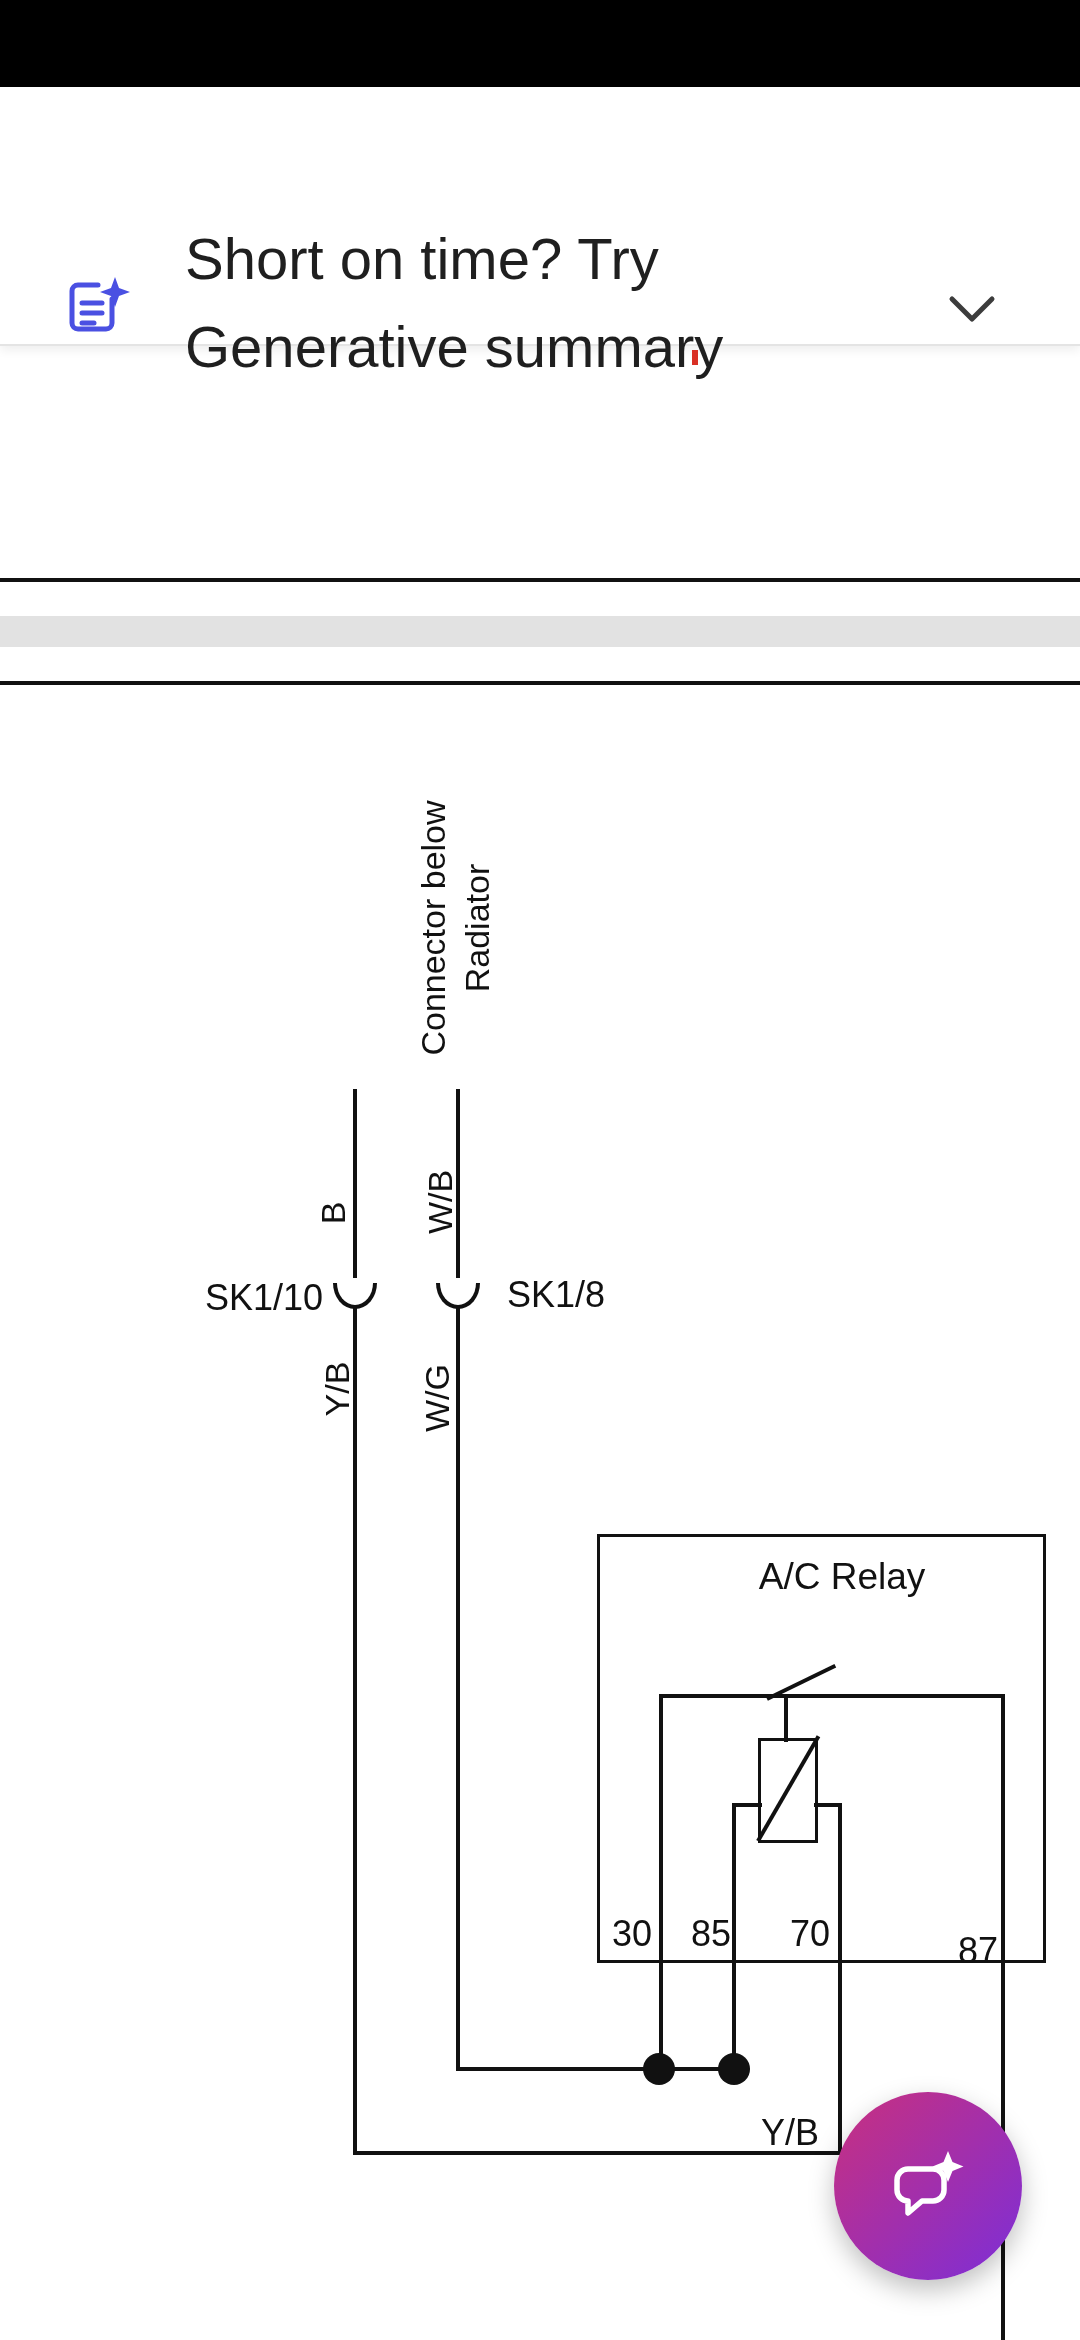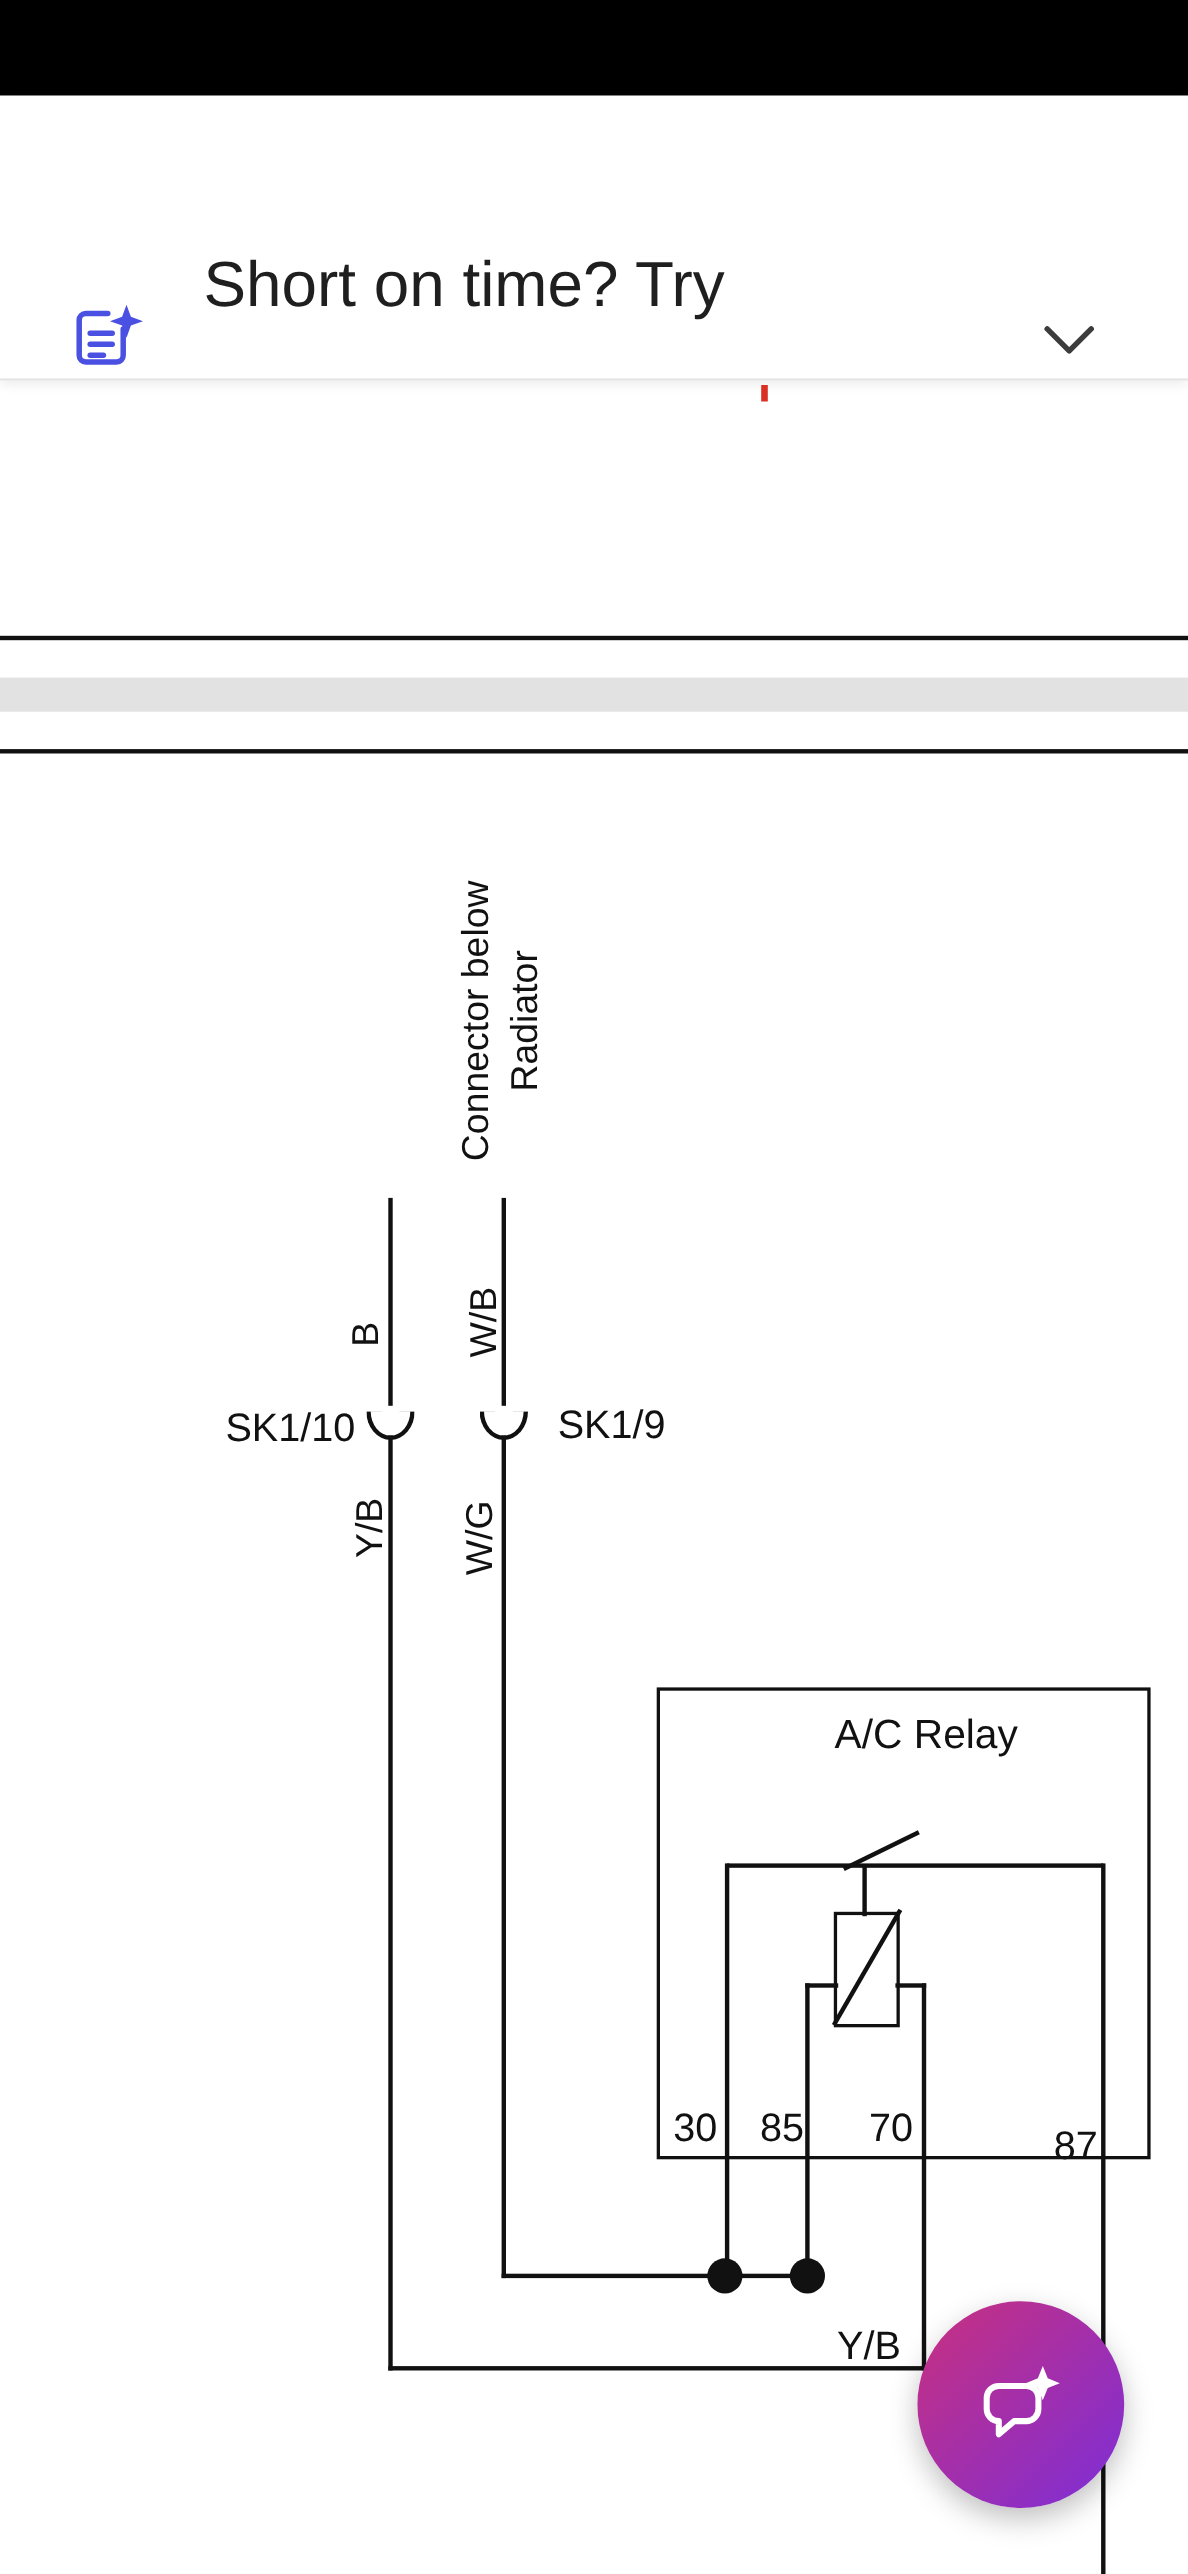--- a/index.html
+++ b/index.html
@@ -65,20 +65,21 @@
           <path d="M50 26 v24 a6 6 0 0 1 -6 6 H16 a6 6 0 0 1 -6 -6 V18 a6 6 0 0 1 6 -6 h20"></path>
           <path d="M20 30 h20"></path>
           <path d="M20 40 h20"></path>
           <path d="M20 50 h12"></path>
         </g>
         <path d="M53 4 l4 11 11 4 -11 4 -4 11 -4 -11 -11 -4 11 -4 z" fill="currentColor"></path>
       </svg>
     </span>
     <div class="banner-title">
       <div>Short on time? Try</div>
+      <div>Generative summary</div>
     </div>
     <span class="banner-chevron">
       <svg viewBox="0 0 52 34" width="52" height="34">
         <path d="M6 7 L26 27 L46 7" stroke="#3c3c3c" stroke-width="5" fill="none" stroke-linecap="round" stroke-linejoin="round"></path>
       </svg>
     </span>
   </div>
 
   <div class="red-marker"></div>
 
@@ -98,21 +99,21 @@
     <div class="connector-arc" style="left:333px;top:1283px;"></div>
     <div class="connector-arc" style="left:436px;top:1283px;"></div>
     <div class="vline" style="left:353px;top:1305px;height:850px;"></div>
     <div class="vline" style="left:456px;top:1305px;height:766px;"></div>
 
     <div class="lbl lbl-sm lbl-rot" style="left:333px;top:1213px;">B</div>
     <div class="lbl lbl-sm lbl-rot" style="left:440px;top:1202px;">W/B</div>
     <div class="lbl lbl-sm lbl-rot" style="left:337px;top:1389px;">Y/B</div>
     <div class="lbl lbl-sm lbl-rot" style="left:437px;top:1398px;">W/G</div>
     <div class="lbl" style="left:264px;top:1298px;">SK1/10</div>
-    <div class="lbl" style="left:556px;top:1295px;">SK1/9</div>
+    <div class="lbl" style="left:556px;top:1295px;">SK1/8</div>
 
     <div class="relay-box"></div>
     <div class="relay-title">A/C Relay</div>
 
     <div class="hline" style="left:661px;top:1694px;width:342px;"></div>
     <div class="diag" style="left:767px;top:1697px;width:76px;transform:rotate(-26deg);"></div>
     <div class="vline" style="left:784px;top:1696px;height:46px;"></div>
 
     <div class="coil-box"></div>
     <div class="diag" style="left:758px;top:1839px;width:121px;transform:rotate(-60deg);"></div>

